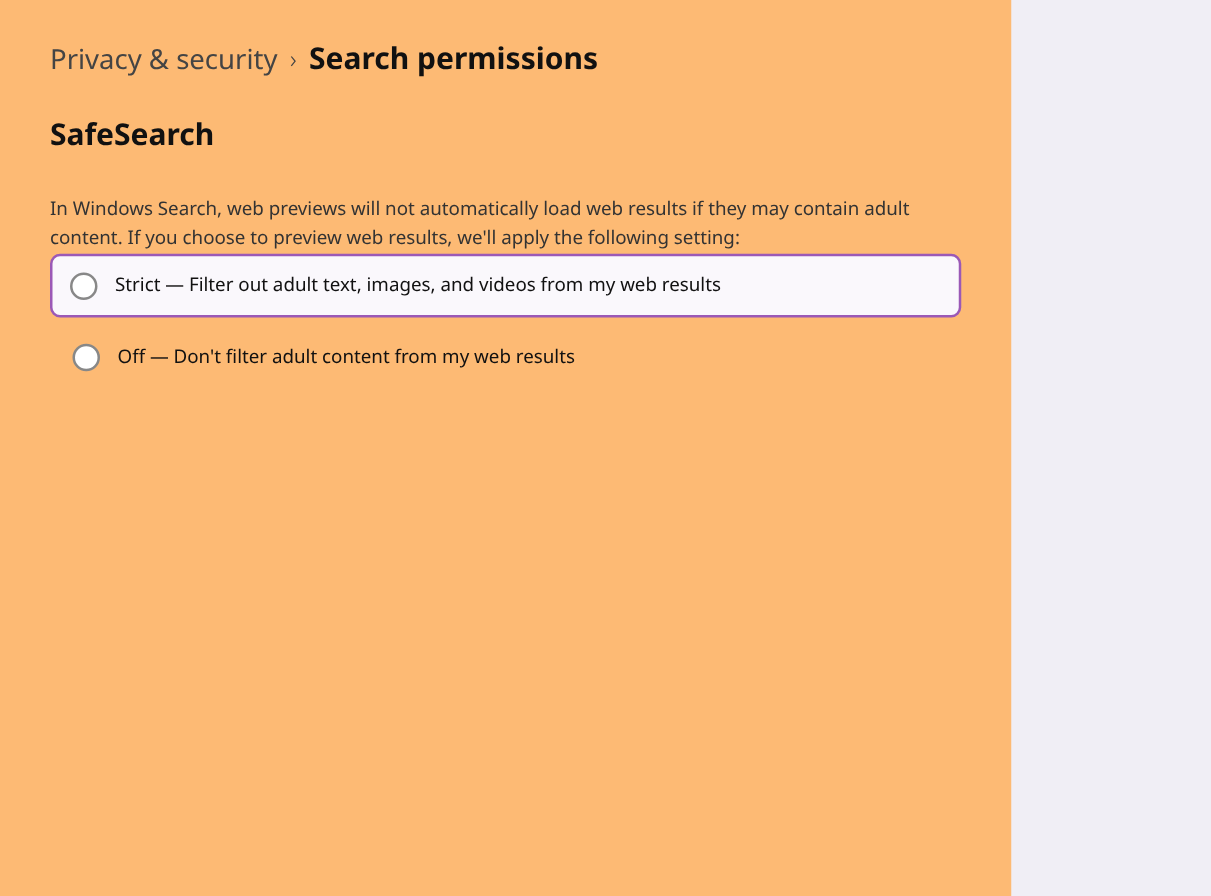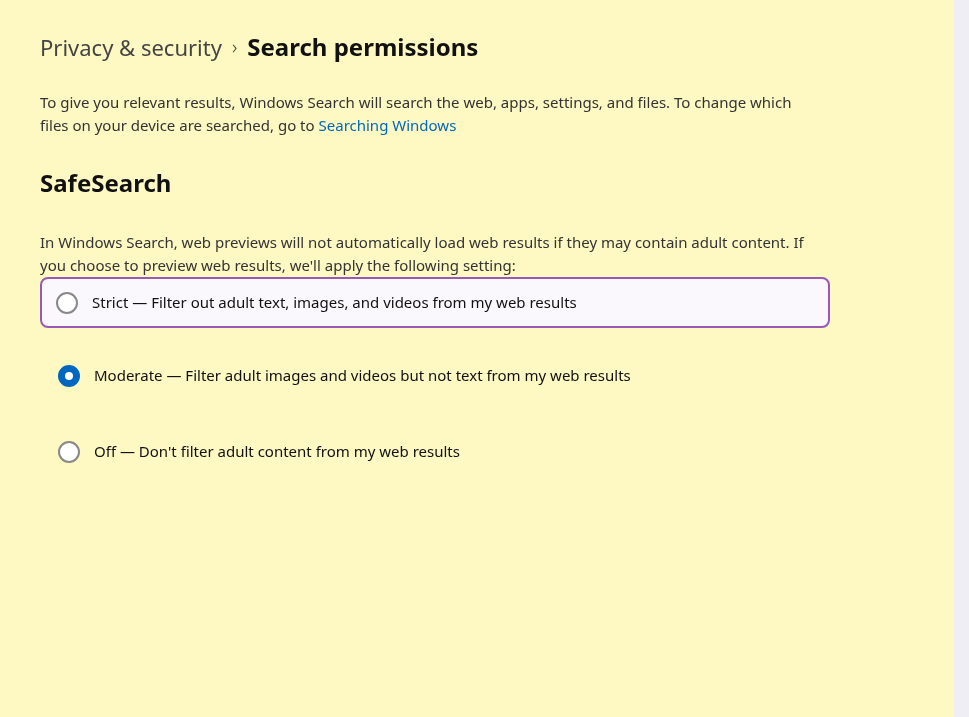--- a/index.html
+++ b/index.html
@@ -13,23 +13,23 @@
       height: 717px;
       background-color: #f0eef5;
       font-family: 'Segoe UI', system-ui, -apple-system, sans-serif;
       display: flex;
       align-items: flex-start;
       justify-content: flex-start;
       overflow: hidden;
     }
 
     .page-container {
-      width: 954px;
+      width: 809px;
       height: 717px;
-      background-color: #fef9c3;
+      background-color: #fdba74;
       padding: 30px 40px;
     }
 
     .breadcrumb-row {
       display: flex;
       align-items: center;
       gap: 10px;
       margin-bottom: 28px;
     }
 
@@ -76,21 +76,21 @@
     .section-description {
       font-size: 15px;
       color: #333;
       line-height: 1.55;
       max-width: 780px;
     }
 
     .options-container {
       display: flex;
       flex-direction: column;
-      gap: 20px;
+      gap: 4px;
       max-width: 790px;
     }
 
     .option-item {
       display: flex;
       align-items: flex-start;
       gap: 14px;
       padding: 14px 16px;
       border-radius: 8px;
       cursor: pointer;
@@ -142,43 +142,33 @@
 <body>
 
 <div class="page-container">
 
   <div class="breadcrumb-row">
     <span class="breadcrumb-parent">Privacy &amp; security</span>
     <span class="breadcrumb-chevron">›</span>
     <span class="breadcrumb-current">Search permissions</span>
   </div>
 
-  <p class="description-text">
-    <span>To give you relevant results, Windows Search will search the web, apps, settings, and files. To change which files on your device are searched, go to</span>
-    <a class="link-text">Searching Windows</a>
-  </p>
 
   <div class="section-title">SafeSearch</div>
 
   <p class="section-description">In Windows Search, web previews will not automatically load web results if they may contain adult content. If you choose to preview web results, we'll apply the following setting:</p>
 
   <div class="options-container">
 
     <div class="option-item highlighted">
       <div class="radio-outer">
       </div>
       <span class="option-label">Strict — Filter out adult text, images, and videos from my web results</span>
     </div>
 
-    <div class="option-item normal">
-      <div class="radio-outer selected">
-        <div class="radio-inner"></div>
-      </div>
-      <span class="option-label">Moderate — Filter adult images and videos but not text from my web results</span>
-    </div>
 
     <div class="option-item normal">
       <div class="radio-outer">
       </div>
       <span class="option-label">Off — Don't filter adult content from my web results</span>
     </div>
 
   </div>
 
 </div>

